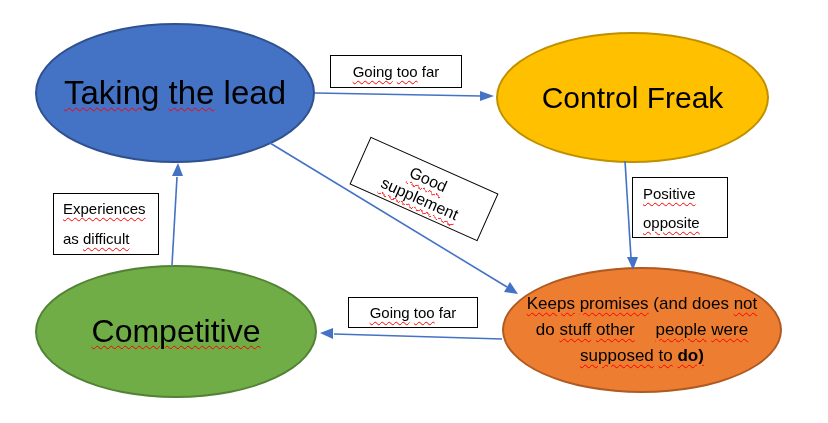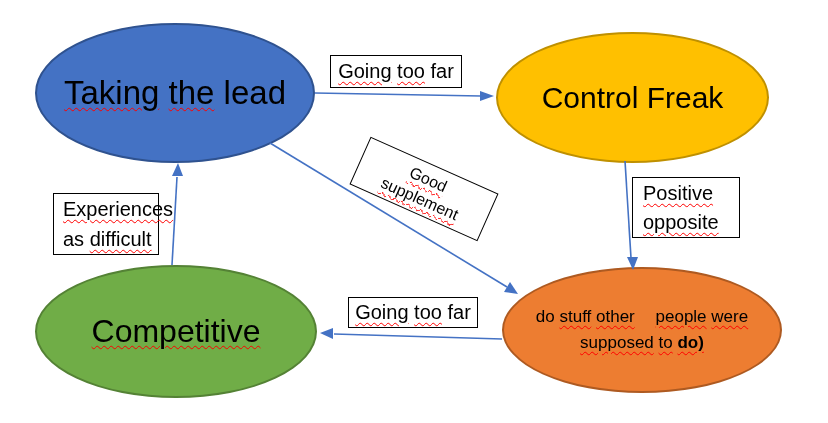--- a/index.html
+++ b/index.html
@@ -12,25 +12,25 @@
     display:flex; align-items:center; justify-content:center;
     text-align:center; box-sizing:border-box;
   }
   .node-blue   { left:35px;  top:23px;  width:280px; height:140px; border-width:2.5px; font-size:33px; }
   .node-gold   { left:496px; top:32px;  width:273px; height:131px; border-width:2.5px; font-size:30px; }
   .node-green  { left:35px;  top:265px; width:282px; height:133px; border-width:2.5px; font-size:32px; }
   .node-orange { left:502px; top:267px; width:280px; height:126px; border-width:2.5px; font-size:17px; line-height:26px; padding:0 6px; }
   .label-box {
     position:absolute; background:#fff; border:1.6px solid #000;
     box-sizing:border-box; display:flex; flex-direction:column; justify-content:center;
-    font-size:20px;
+    font-size:15px;
   }
   .box-gtf-top    { left:330px; top:55px;  width:132px; height:33px; align-items:center; }
   .box-exp        { left:53px;  top:193px; width:106px; height:62px; padding-left:9px; line-height:30px; }
-  .box-pos        { left:632px; top:177px; width:108px;  height:61px; padding-left:10px; line-height:29px; }
+  .box-pos        { left:632px; top:177px; width:96px;  height:61px; padding-left:10px; line-height:29px; }
   .box-gtf-bottom { left:348px; top:297px; width:130px; height:31px; align-items:center; }
   .box-good {
     left:354px; top:163px; width:140px; height:52px; align-items:center;
     transform:rotate(24deg); line-height:21px; font-size:16px;
   }
   .sq {
     text-decoration-line:underline;
     text-decoration-style:wavy;
     text-decoration-thickness:1px;
     text-underline-offset:3px;
@@ -81,20 +81,21 @@
   </div>
 
   <div class="node node-gold" style="background-color: rgb(255, 192, 0); border-color: rgb(191, 144, 0);">
     <div>
         <div class="rich-line"><span>Control Freak</span></div>
       </div>
   </div>
 
   <div class="node node-orange" style="background-color: rgb(237, 125, 49); border-color: rgb(174, 90, 33);">
     <div>
+        <div class="rich-line"><span class="sq" style="text-decoration-color: rgb(255, 0, 0);">Keeps</span><span> </span><span class="sq" style="text-decoration-color: rgb(255, 0, 0);">promises</span><span> (and does </span><span class="sq" style="text-decoration-color: rgb(255, 0, 0);">not</span></div>
         <div class="rich-line"><span>do </span><span class="sq" style="text-decoration-color: rgb(255, 0, 0);">stuff</span><span> </span><span class="sq" style="text-decoration-color: rgb(255, 0, 0);">other</span><span> </span><span class="sq" style="text-decoration-color: rgb(255, 0, 0); margin-left: 16px;">people</span><span> </span><span class="sq" style="text-decoration-color: rgb(255, 0, 0);">were</span></div>
         <div class="rich-line"><span class="sq" style="text-decoration-color: rgb(255, 0, 0);">supposed</span><span> </span><span class="sq" style="text-decoration-color: rgb(255, 0, 0);">to</span><span> </span><span class="sq" style="text-decoration-color: rgb(255, 0, 0); font-weight: bold;">do)</span></div>
       </div>
   </div>
 
   <div class="label-box box-gtf-top" style="background-color: rgb(255, 255, 255); border-color: rgb(0, 0, 0);">
     <div>
         <div class="rich-line"><span class="sq" style="text-decoration-color: rgb(255, 0, 0);">Going</span><span> </span><span class="sq" style="text-decoration-color: rgb(255, 0, 0);">too</span><span> far</span></div>
       </div>
   </div>

